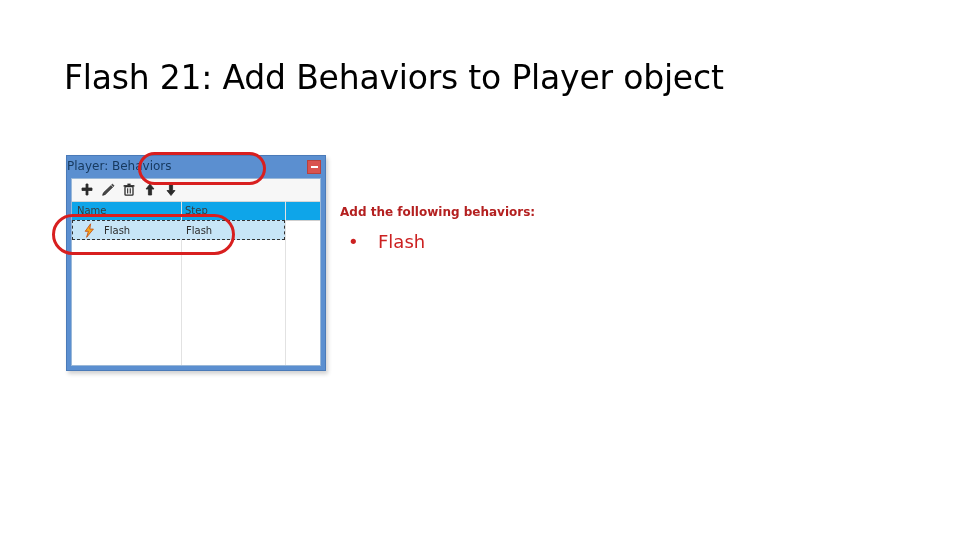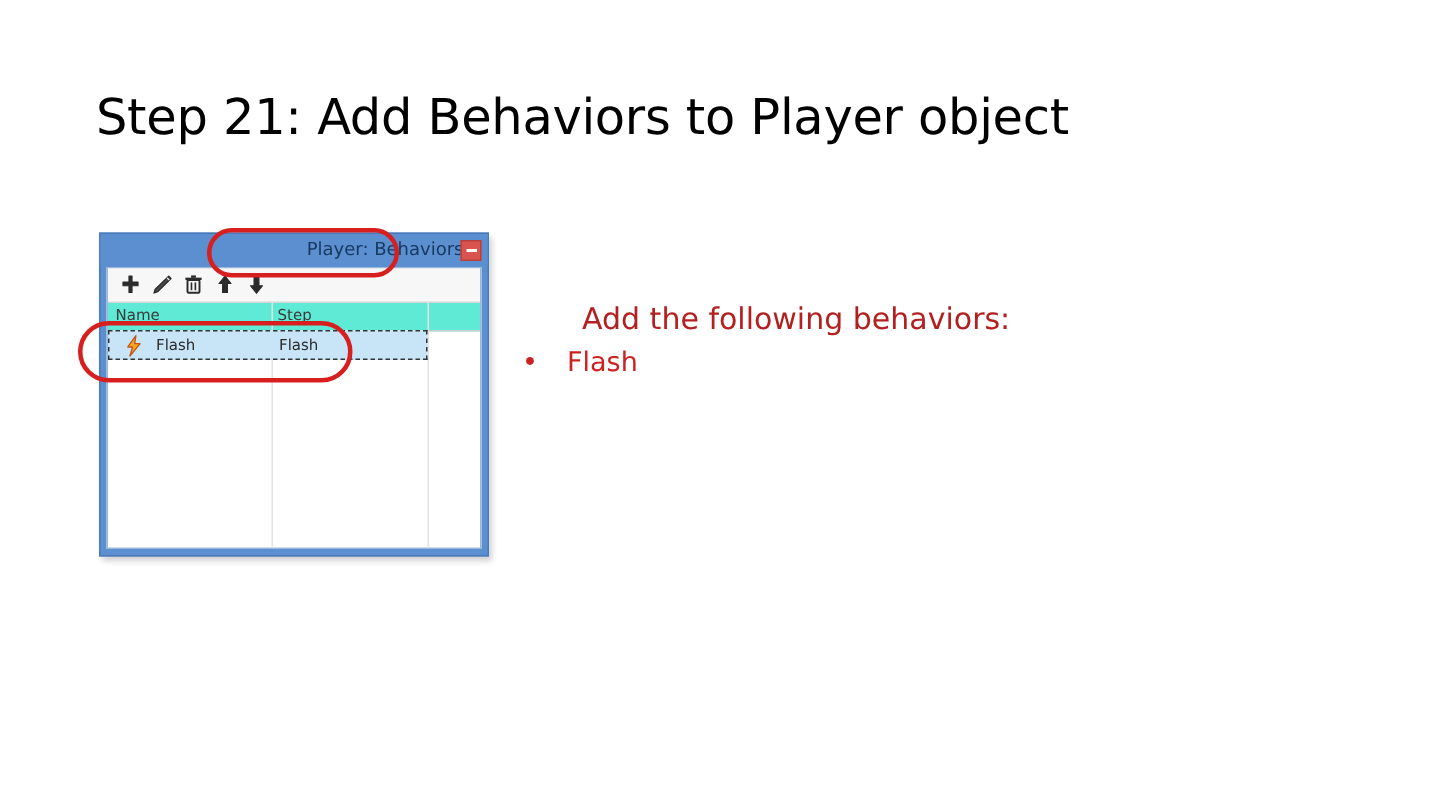--- a/index.html
+++ b/index.html
@@ -47,21 +47,21 @@
     position: relative;
     height: 22px;
     width: 100%;
     background: #5b8fd0;
   }
   #dialog-title-text {
     position: absolute;
     left: 0;
     right: 16px;
     top: 3px;
-    text-align: right;
+    text-align: left;
     font-size: 12px;
     color: #173a60;
     font-family: "DejaVu Sans", sans-serif;
   }
   #dialog-close-button {
     position: absolute;
     right: 4px;
     top: 4px;
     width: 14px;
     height: 14px;
@@ -104,21 +104,21 @@
     margin-right: 3px;
     position: relative;
     display: inline-block;
   }
   .tool-icon svg { display:block; }
 
   
   #list-header {
     position: relative;
     height: 18px;
-    background: #5eead4;
+    background: #0ea5e9;
     border-bottom: 1px solid #cfcfcf;
   }
   .col-head {
     position: absolute;
     top: 3px;
     font-size: 10px;
     color: #3a3a3a;
     font-family: "DejaVu Sans", sans-serif;
   }
   #col-head-name { left: 5px; }
@@ -194,25 +194,24 @@
   
   #instructions {
     position: absolute;
     left: 340px;
     top: 200px;
     width: 380px;
     color: #b42020;
     font-family: "DejaVu Sans", sans-serif;
   }
   #instructions-heading {
-    font-size: 20px;
-    font-weight: normal;
+    font-size: 12px;
+    font-weight: bold;
     line-height: 24px;
     color: #b42020;
-    margin-left: 48px;
   }
   #instructions-list {
     margin: 6px 0 0 0;
     padding: 0;
     list-style: none;
   }
   #instructions-list li {
     position: relative;
     font-size: 18px;
     line-height: 24px;
@@ -224,21 +223,21 @@
     left: 8px;
     top: 0;
     font-size: 18px;
     line-height: 24px;
     color: #cc2121;
   }
 </style>
 </head>
 <body>
 
-<div id="slide-title">Step 21: Add Behaviors to Player object</div>
+<div id="slide-title">Flash 21: Add Behaviors to Player object</div>
 
 <div id="behaviors-dialog">
 
   <div id="dialog-titlebar">
     <div id="dialog-title-text">Player: Behaviors</div>
     <div id="dialog-close-button">
       <span class="bar"></span>
     </div>
   </div>
 

